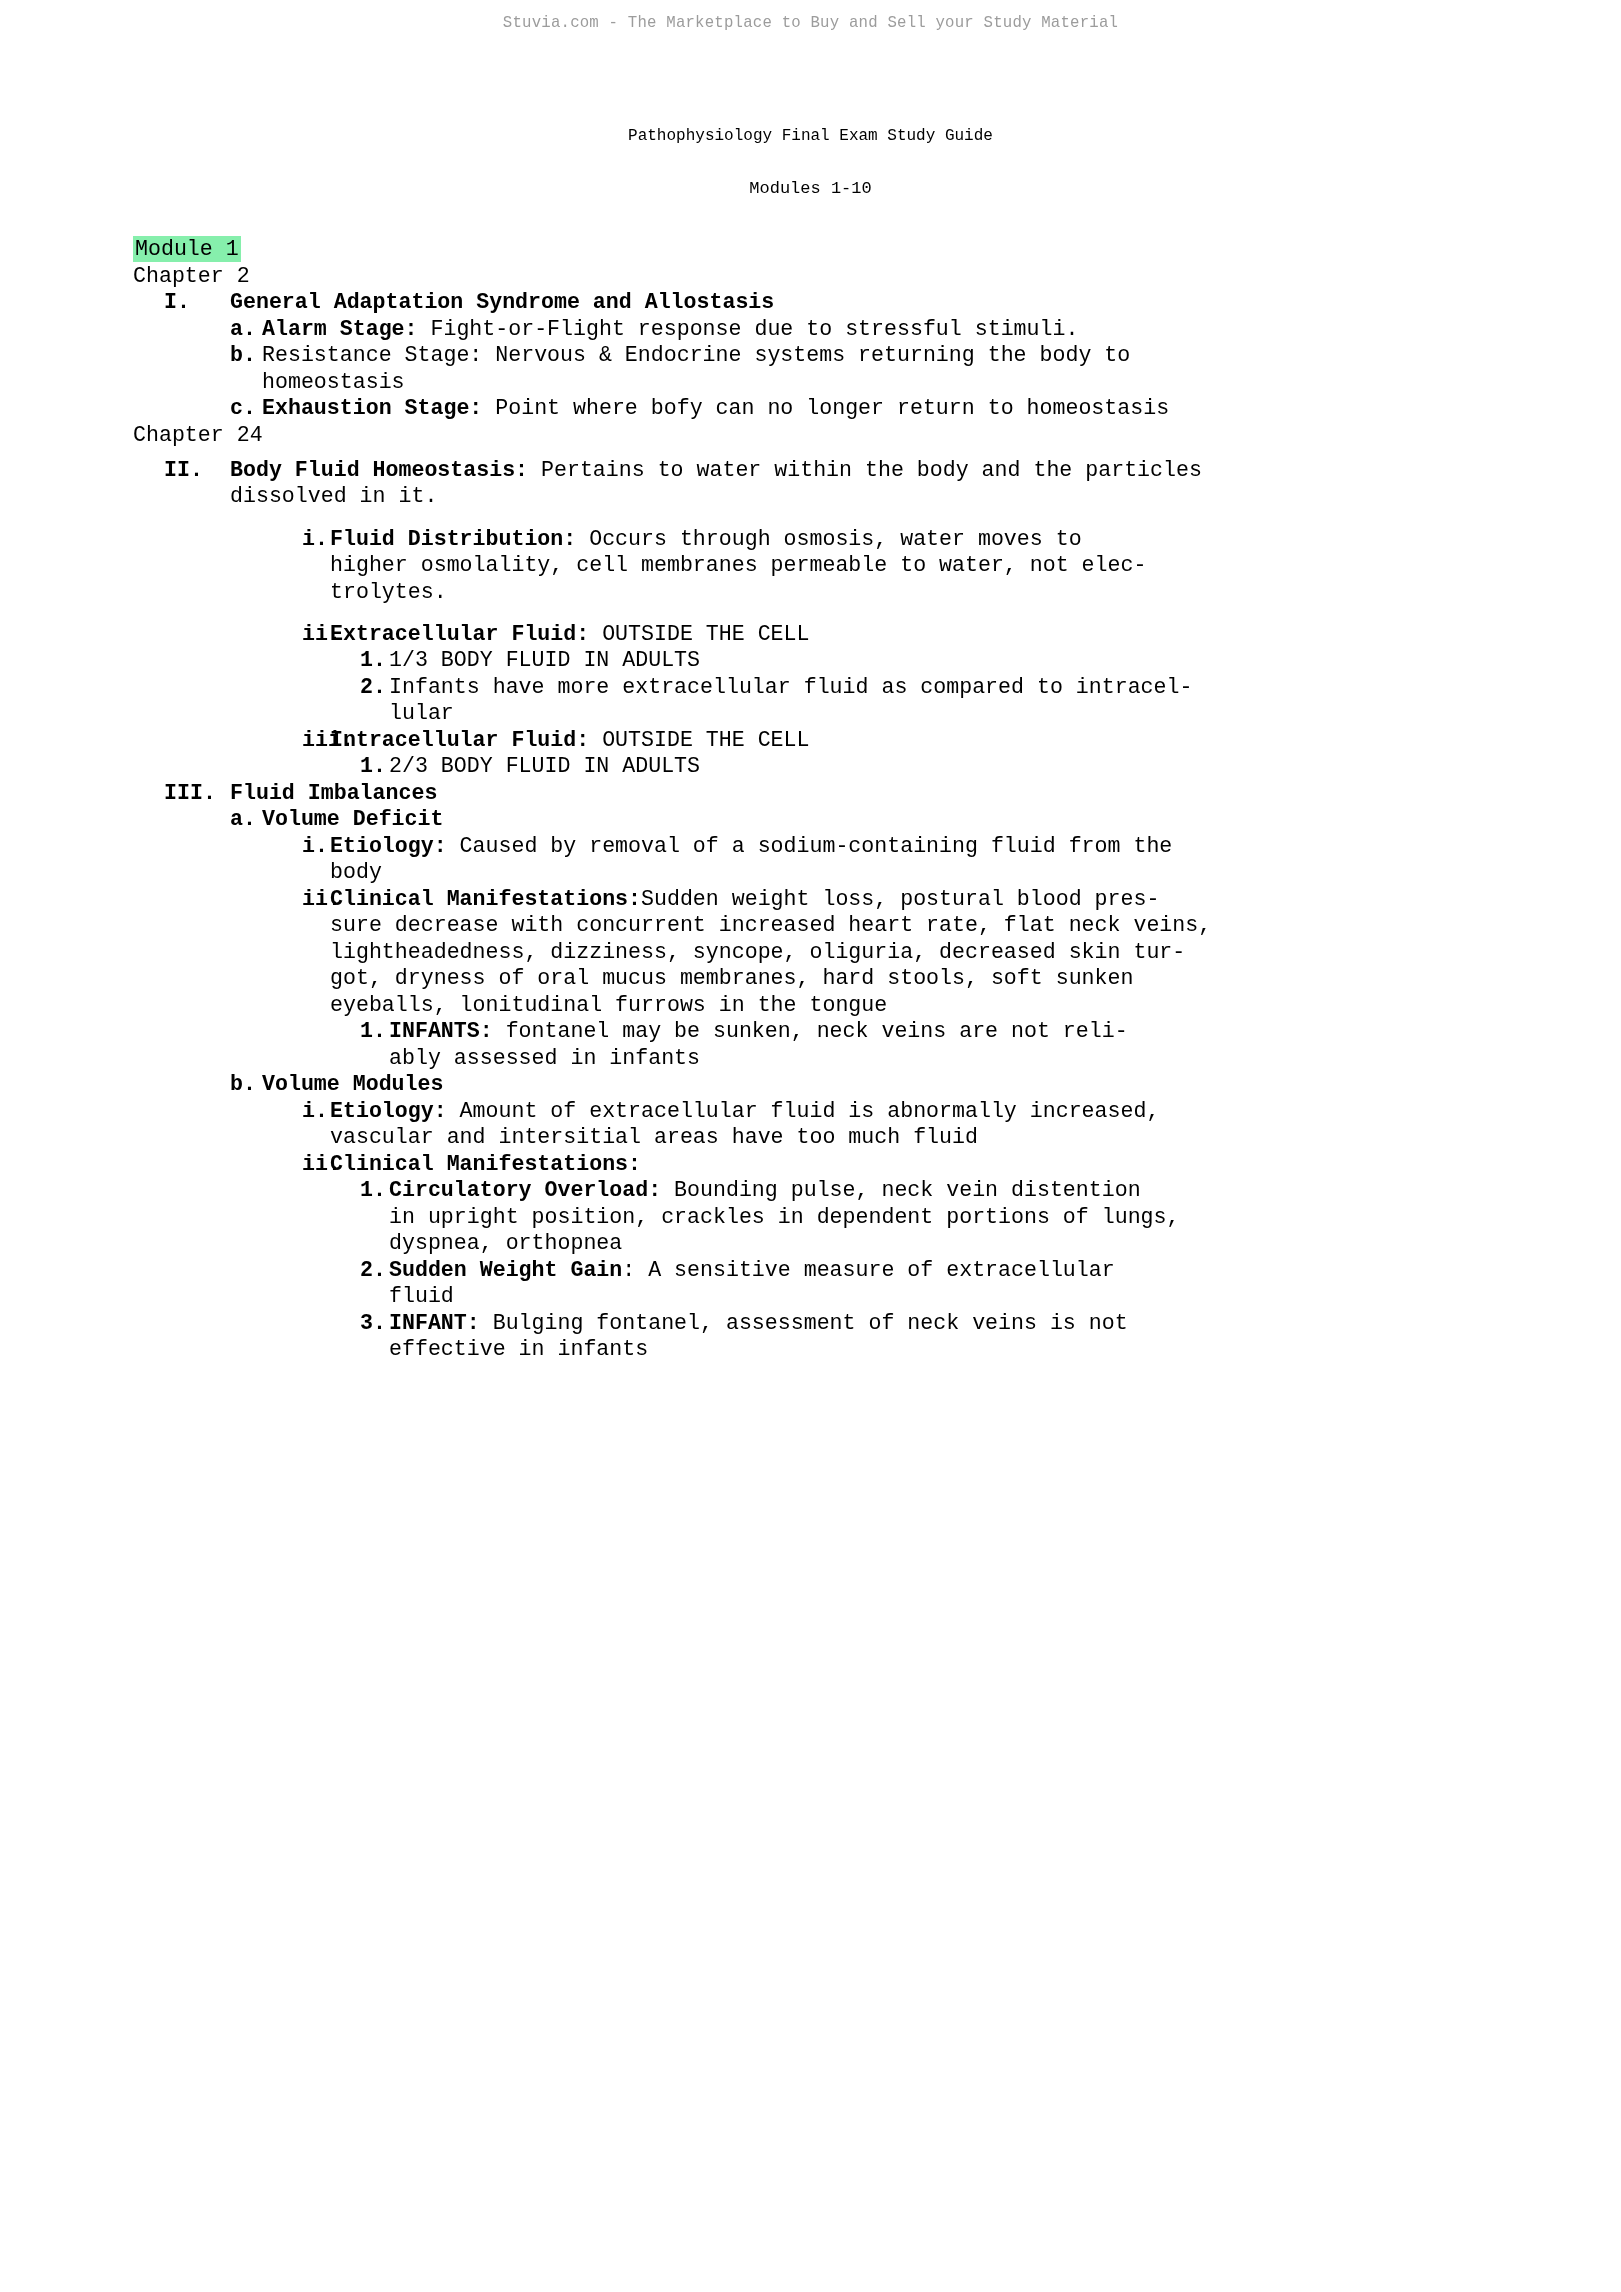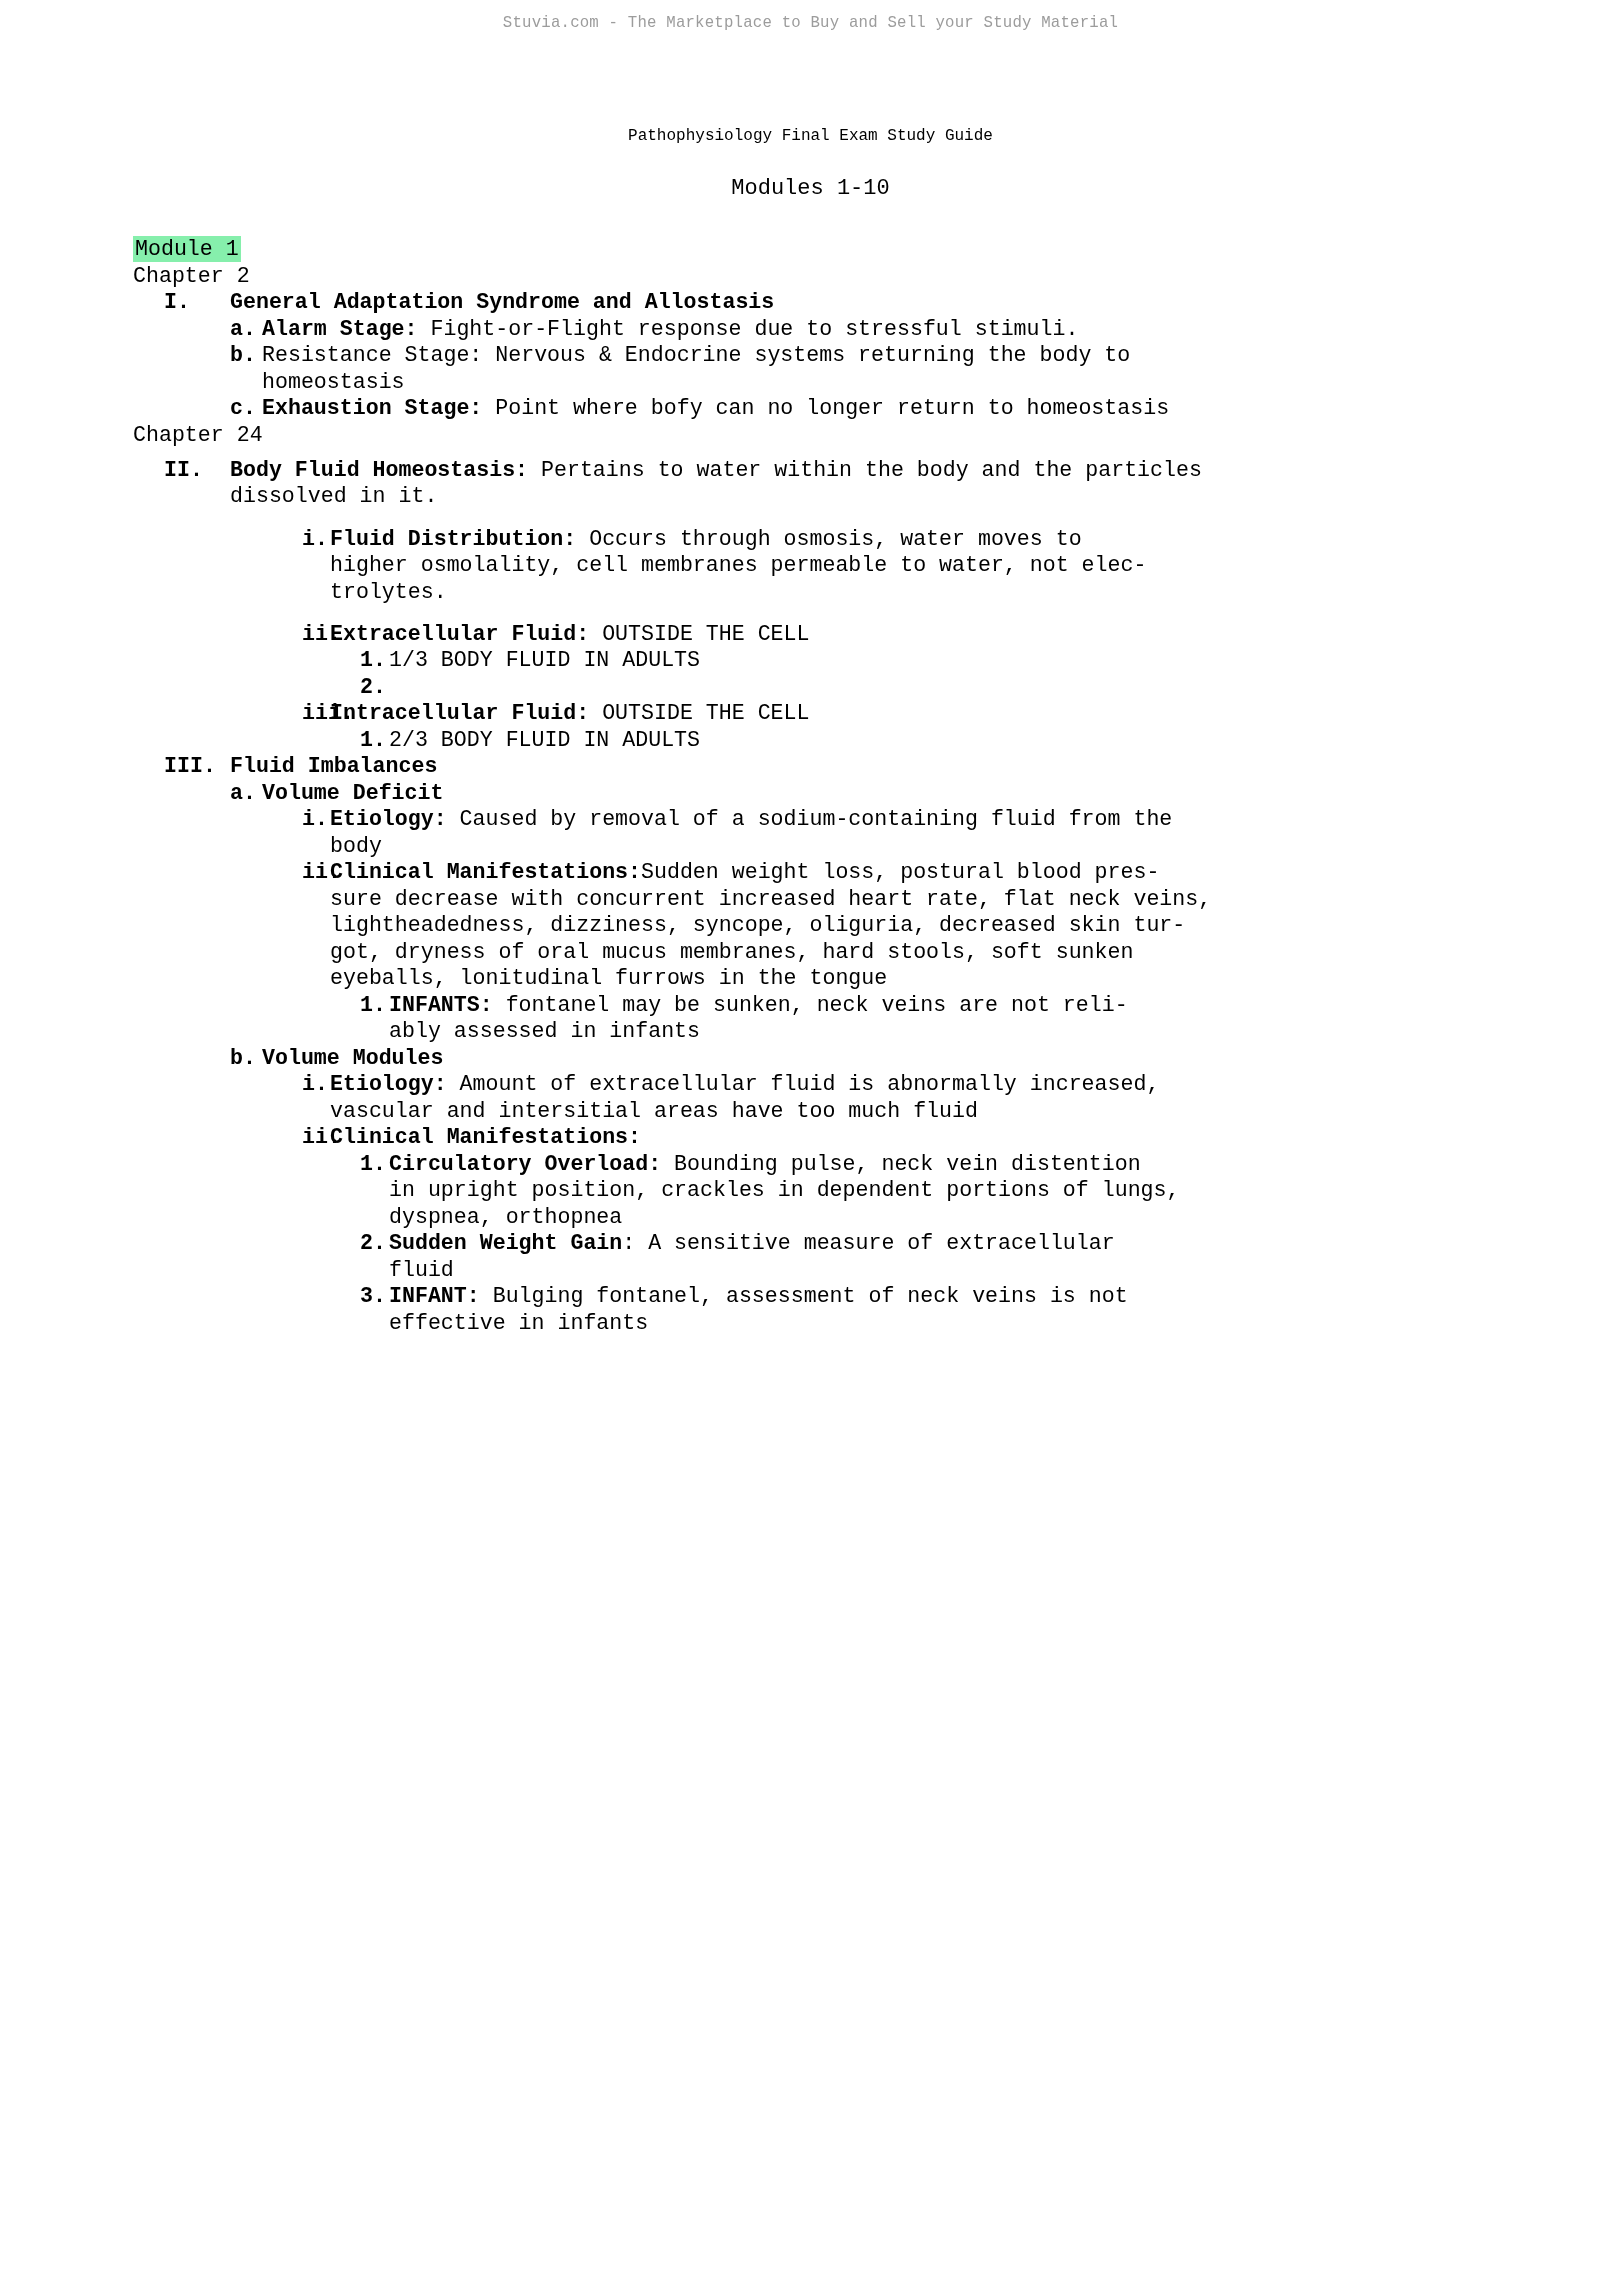--- a/index.html
+++ b/index.html
@@ -21,21 +21,21 @@
   }
   .doc-title {
     margin-top: 90px;
     text-align: center;
     font-size: 16px;
     line-height: 29px;
   }
   .doc-subtitle {
     margin-top: 23.5px;
     text-align: center;
-    font-size: 22px;
+    font-size: 17px;
     line-height: 29px;
   }
   .content {
     margin: 33px 78px 0 133px;
     font-size: 21.6px;
     line-height: 26.5px;
   }
   .chapter-line { font-weight: 400; }
   .hl { padding: 1px 2px; }
   .b { font-weight: 700; }
@@ -109,20 +109,22 @@
       <div class="t"><span class="b">Extracellular Fluid:</span><span> OUTSIDE THE CELL</span></div>
     </div>
 
     <div class="li lvl4">
       <span class="marker">1.</span>
       <div class="t"><span class="b"></span><span>1/3 BODY FLUID IN ADULTS</span></div>
     </div>
 
     <div class="li lvl4">
       <span class="marker">2.</span>
+      <div class="t"><span class="b"></span><span>Infants have more extracellular fluid as compared to intracel-
+lular</span></div>
     </div>
 
     <div class="li lvl3">
       <span class="marker">iii.</span>
       <div class="t"><span class="b">Intracellular Fluid:</span><span> OUTSIDE THE CELL</span></div>
     </div>
 
     <div class="li lvl4">
       <span class="marker">1.</span>
       <div class="t"><span class="b"></span><span>2/3 BODY FLUID IN ADULTS</span></div>

